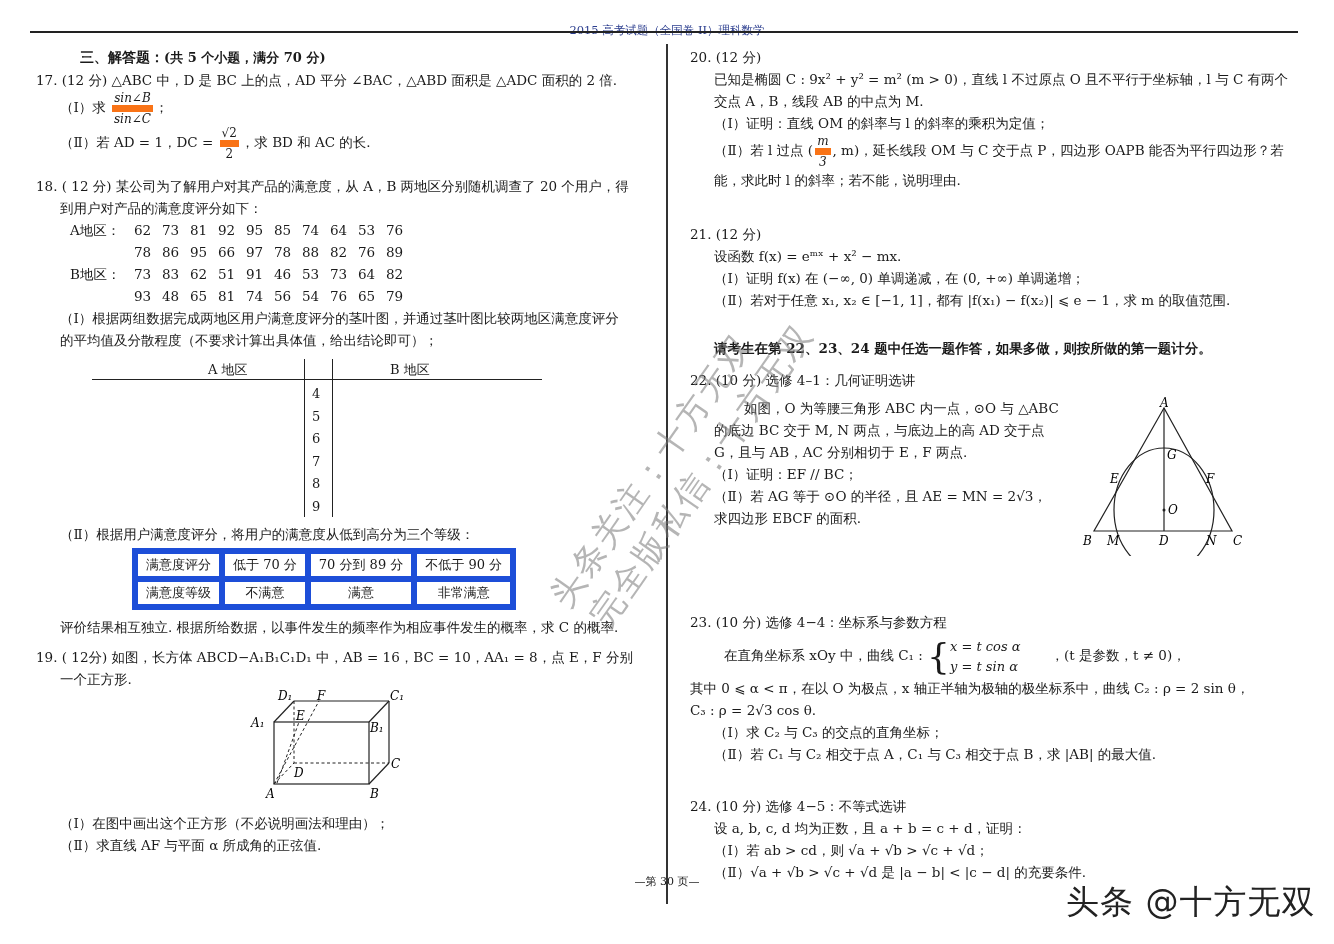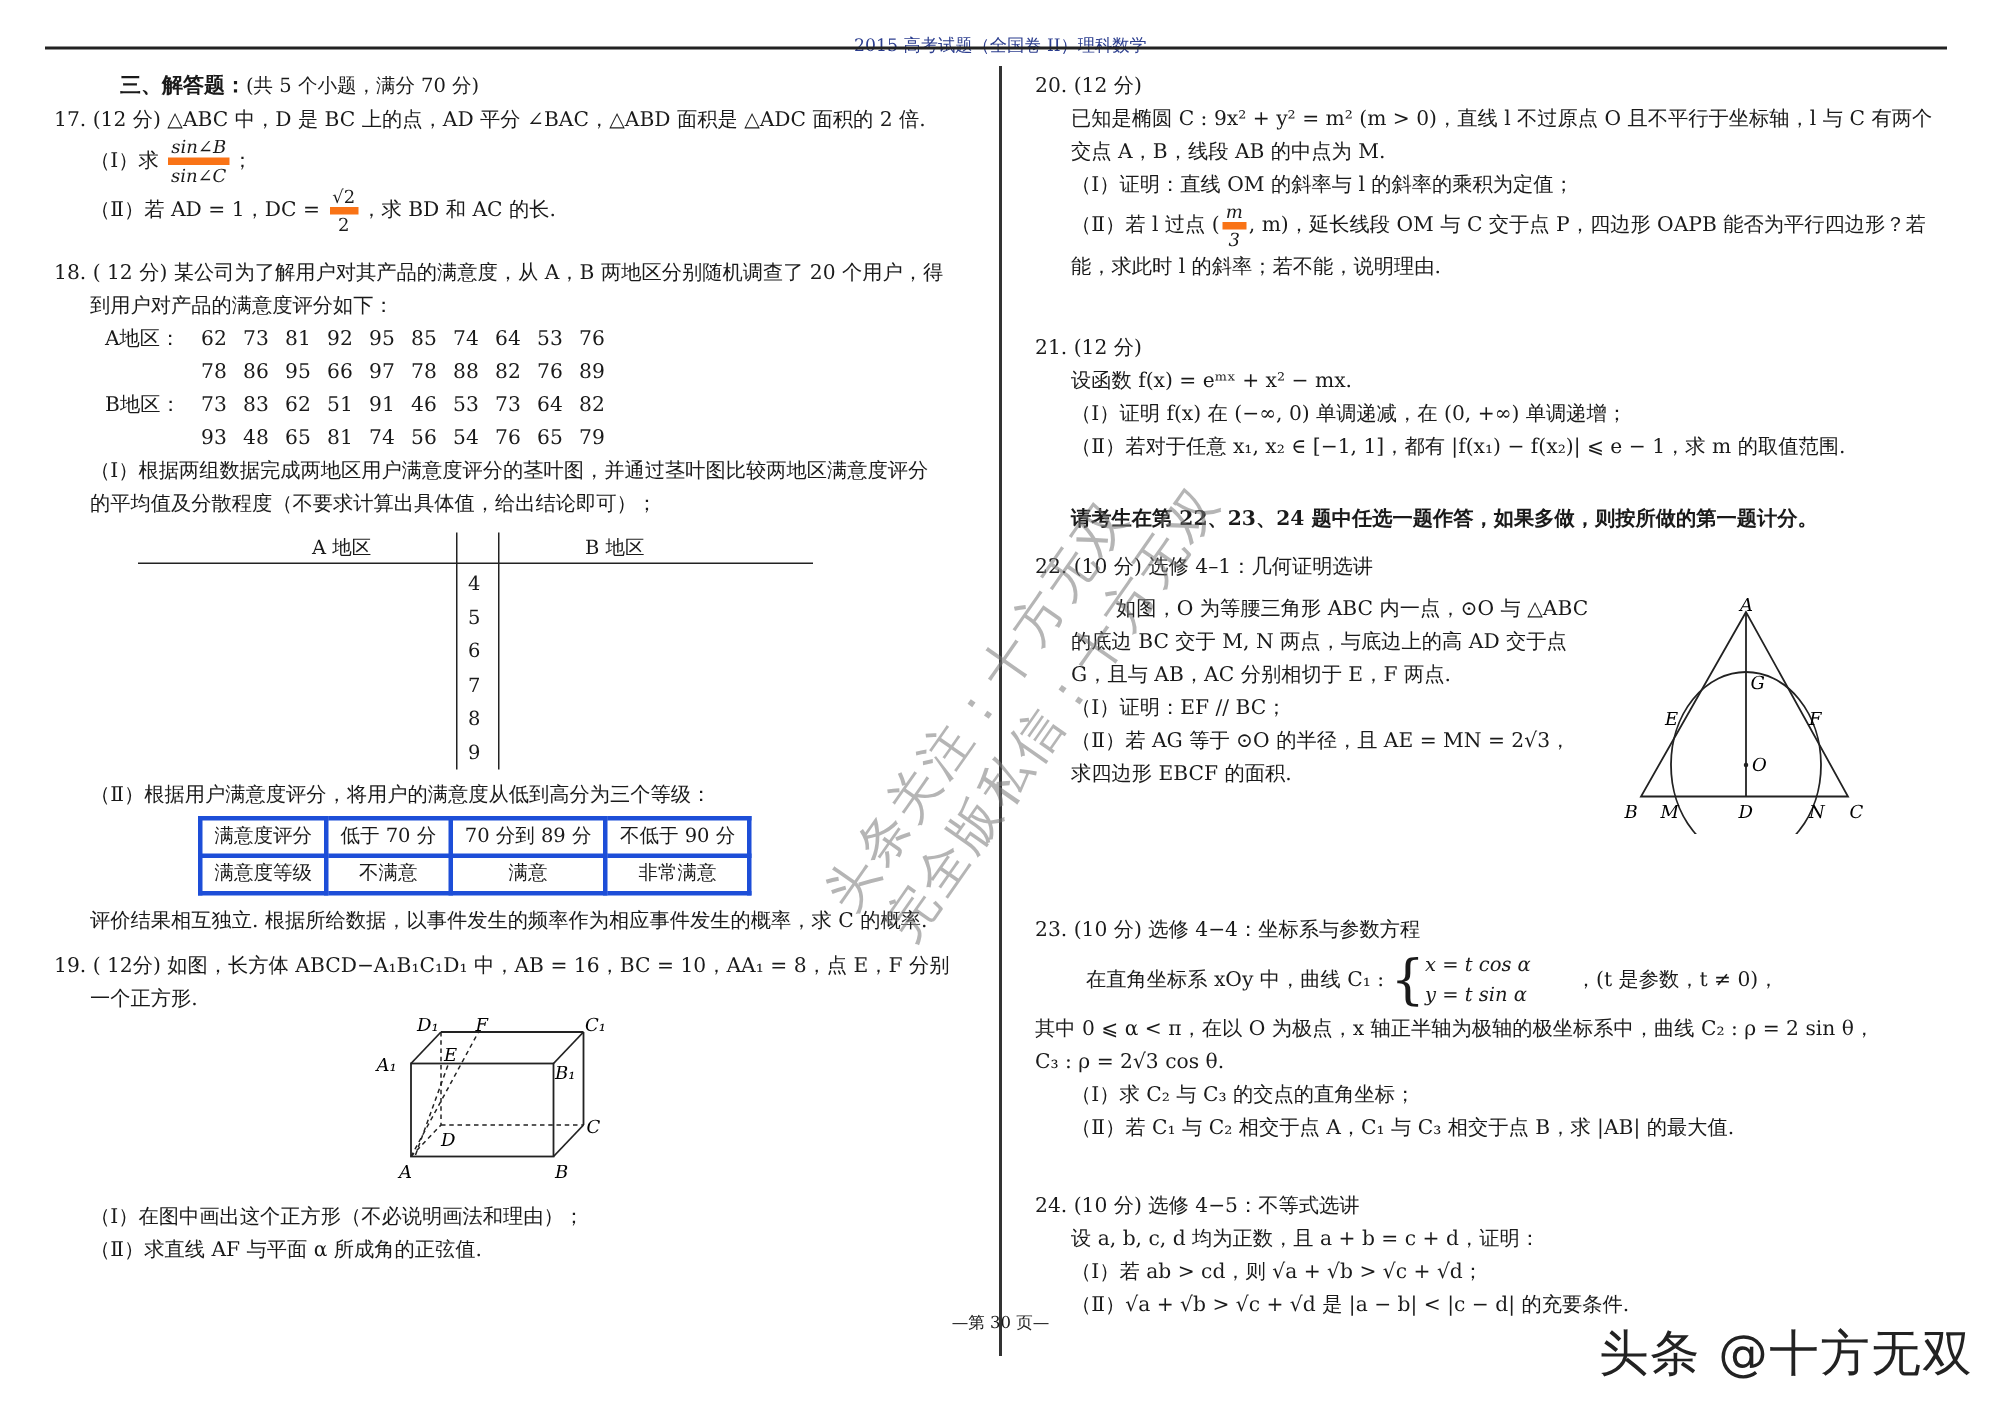--- a/index.html
+++ b/index.html
@@ -11,36 +11,36 @@
   .hdr-rule { position:absolute; left:30px; top:31px; width:1268px; height:1.5px; background:#222; }
   .col-div { position:absolute; left:666px; top:44px; width:1.5px; height:860px; background:#333; }
   .footer { position:absolute; left:0; top:874px; width:1334px; text-align:center; font-size:11px; }
   .col { position:absolute; font-size:13.5px; line-height:22px; }
   .left { left:36px; top:46px; width:612px; }
   .right { left:690px; top:46px; width:612px; }
   .p { margin:0; white-space:nowrap; }
   .ind1 { padding-left:24px; }
   .ind2 { padding-left:46px; }
   .sec-title { font-weight:bold; padding-left:44px; font-size:14px; }
-  .sec-title .note { font-weight:normal; font-size:13px; }
+  .sec-title .note { font-weight:bold; font-size:13px; }
   .bold { font-weight:bold; }
   i, .m { font-style:italic; }
   .frac { display:inline-flex; flex-direction:column; vertical-align:middle; text-align:center; font-size:12px; line-height:14px; margin:0 2px; }
-  .frac .num { border-bottom:5px solid #f97316; padding:0 2px; }
+  .frac .num { border-bottom:7px solid #f97316; padding:0 2px; }
   .data-grid { display:grid; grid-template-columns:64px repeat(10, 28px); padding-left:34px; line-height:22px; }
   .data-grid span { text-align:left; }
   .stem { position:relative; margin-left:56px; width:450px; height:160px; }
   .stem .hA, .stem .hB { position:absolute; top:0; font-size:13px; }
   .stem .hA { left:116px; } .stem .hB { left:298px; }
   .stem .hline { position:absolute; left:0; top:20px; width:450px; height:1px; background:#222; }
   .stem .v1 { position:absolute; left:212px; top:0; width:1px; height:158px; background:#222; }
   .stem .v2 { position:absolute; left:240px; top:0; width:1px; height:158px; background:#222; }
   .stem .nums { position:absolute; left:220px; top:24px; line-height:22.6px; font-size:13px; }
   table.grade { border-collapse:collapse; margin:3px 0 6px 96px; font-size:13px; }
-  table.grade td { border:3px solid #1d4ed8; padding:0 8px; height:21px; text-align:center; white-space:nowrap; }
+  table.grade td { border:6px solid #1d4ed8; padding:0 8px; height:21px; text-align:center; white-space:nowrap; }
   .fig-box { margin-left:200px; }
   .brace { display:inline-block; vertical-align:middle; font-size:36px; line-height:36px; font-style:normal; }
   .sys { display:inline-flex; flex-direction:column; vertical-align:middle; line-height:20px; font-size:13px; margin-right:30px; }
   .wm { position:absolute; left:520px; top:330px; width:300px; height:300px; pointer-events:none; color:rgba(120,120,120,0.55);
         font-family:"DejaVu Sans",sans-serif; }
   .wm div { position:absolute; transform:rotate(-55deg); transform-origin:left top; white-space:nowrap; font-size:34px; letter-spacing:2px; }
   .brand { position:absolute; left:1066px; top:880px; font-family:"DejaVu Sans","Liberation Sans",sans-serif; font-size:33px; color:#222; letter-spacing:1px; }
   .tri-wrap { position:absolute; left:1078px; top:396px; }
   .q22-text { width:400px; }
 </style>

